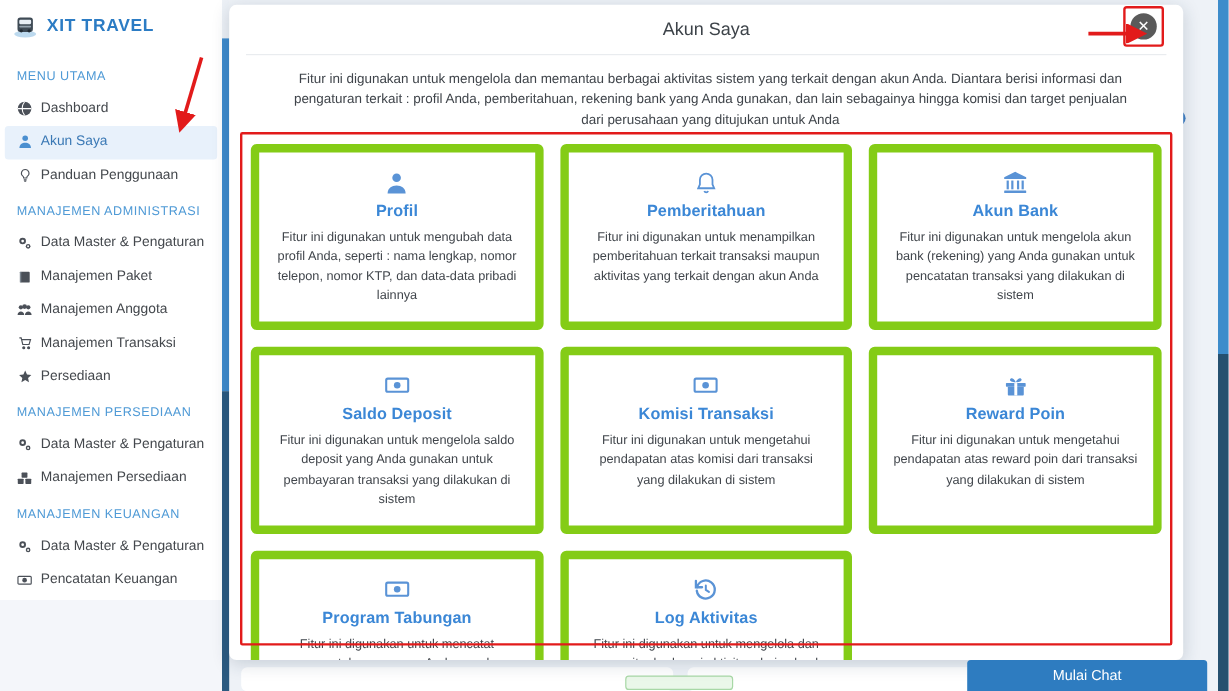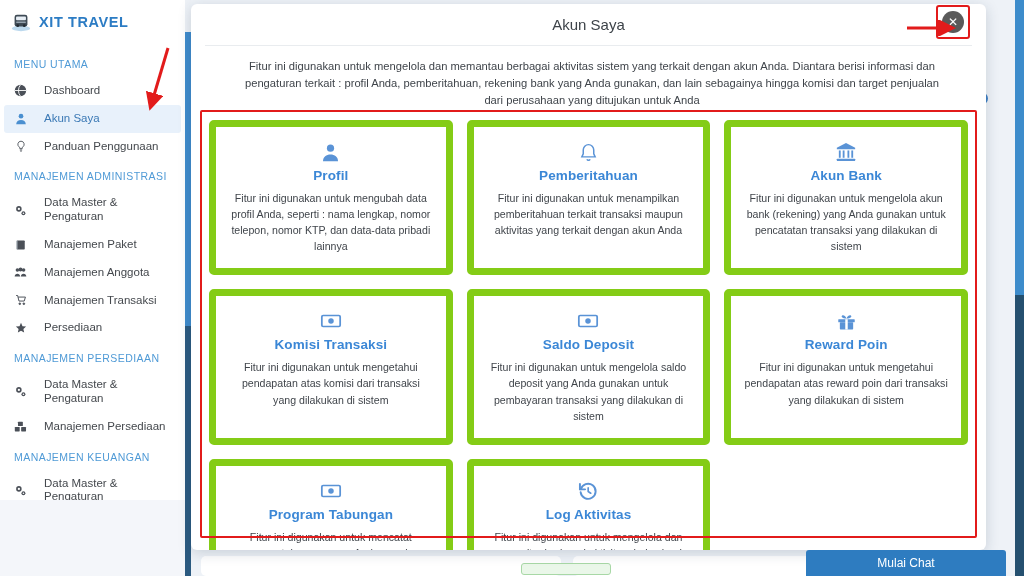--- a/index.html
+++ b/index.html
@@ -20,21 +20,21 @@
   .brand-logo { width:22px; height:22px; position:relative; flex:0 0 auto; }
   .brand-name {
     font-size:14.5px; letter-spacing:.6px; color:#2c7cc4; font-weight:600;
   }
   .menu { padding-top:14px; }
   .menu-head {
     font-size:10.5px; color:#4f9ad6; letter-spacing:.45px;
     padding:10px 0 7px 14px; font-weight:400;
   }
   .menu-item {
-    display:flex; align-items:center; gap:17px;
+    display:flex; gap:7px;
     padding:7px 8px 7px 14px; font-size:11.5px; color:#44484d;
     cursor:pointer; line-height:1.2;
   }
   .menu-item.active { background:#e8f1fb; color:#3b79b5; border-radius:3px; margin:0 4px; padding-left:10px; }
   .menu-item .mi-ico { width:13px; height:13px; flex:0 0 13px; display:flex; align-items:center; justify-content:center; color:#4b5058; }
   .menu-item.active .mi-ico { color:#4a8fd0; }
   .menu-item svg { display:block; }
 
   
   .side-scroll {
@@ -352,33 +352,33 @@
         <div class="card-desc">Fitur ini digunakan untuk mengelola akun bank (rekening) yang Anda gunakan untuk pencatatan transaksi yang dilakukan di sistem</div>
       </div>
 
       <div class="card">
         <div class="card-icon">
           <svg viewBox="0 0 24 24" width="22" height="22" fill="none" stroke="currentColor" stroke-width="1.9">
               <rect x="2" y="6" width="20" height="12" rx="1.4"></rect>
               <circle cx="12" cy="12" r="3" fill="currentColor" stroke="none"></circle>
             </svg>
         </div>
-        <div class="card-title">Komisi Transaksi</div>
-        <div class="card-desc">Fitur ini digunakan untuk mengetahui pendapatan atas komisi dari transaksi yang dilakukan di sistem</div>
+        <div class="card-title">Saldo Deposit</div>
+        <div class="card-desc">Fitur ini digunakan untuk mengelola saldo deposit yang Anda gunakan untuk pembayaran transaksi yang dilakukan di sistem</div>
       </div>
 
       <div class="card">
         <div class="card-icon">
           <svg viewBox="0 0 24 24" width="22" height="22" fill="none" stroke="currentColor" stroke-width="1.9">
               <rect x="2" y="6" width="20" height="12" rx="1.4"></rect>
               <circle cx="12" cy="12" r="3" fill="currentColor" stroke="none"></circle>
             </svg>
         </div>
-        <div class="card-title">Saldo Deposit</div>
-        <div class="card-desc">Fitur ini digunakan untuk mengelola saldo deposit yang Anda gunakan untuk pembayaran transaksi yang dilakukan di sistem</div>
+        <div class="card-title">Komisi Transaksi</div>
+        <div class="card-desc">Fitur ini digunakan untuk mengetahui pendapatan atas komisi dari transaksi yang dilakukan di sistem</div>
       </div>
 
       <div class="card">
         <div class="card-icon">
           <svg viewBox="0 0 24 24" width="21" height="21" fill="currentColor">
               <rect x="2.6" y="9.4" width="18.8" height="3.4" rx=".6"></rect>
               <rect x="4.4" y="12.8" width="15.2" height="8.4" rx=".8"></rect>
               <rect x="10.6" y="9.4" width="2.8" height="11.8" fill="#ffffff"></rect>
               <path d="M12 8.6C10.6 5.4 8.4 4.2 7 5.2s-.3 3.4 5 3.4zM12 8.6c1.4-3.2 3.6-4.4 5-3.4s.3 3.4-5 3.4z"></path>
             </svg>

